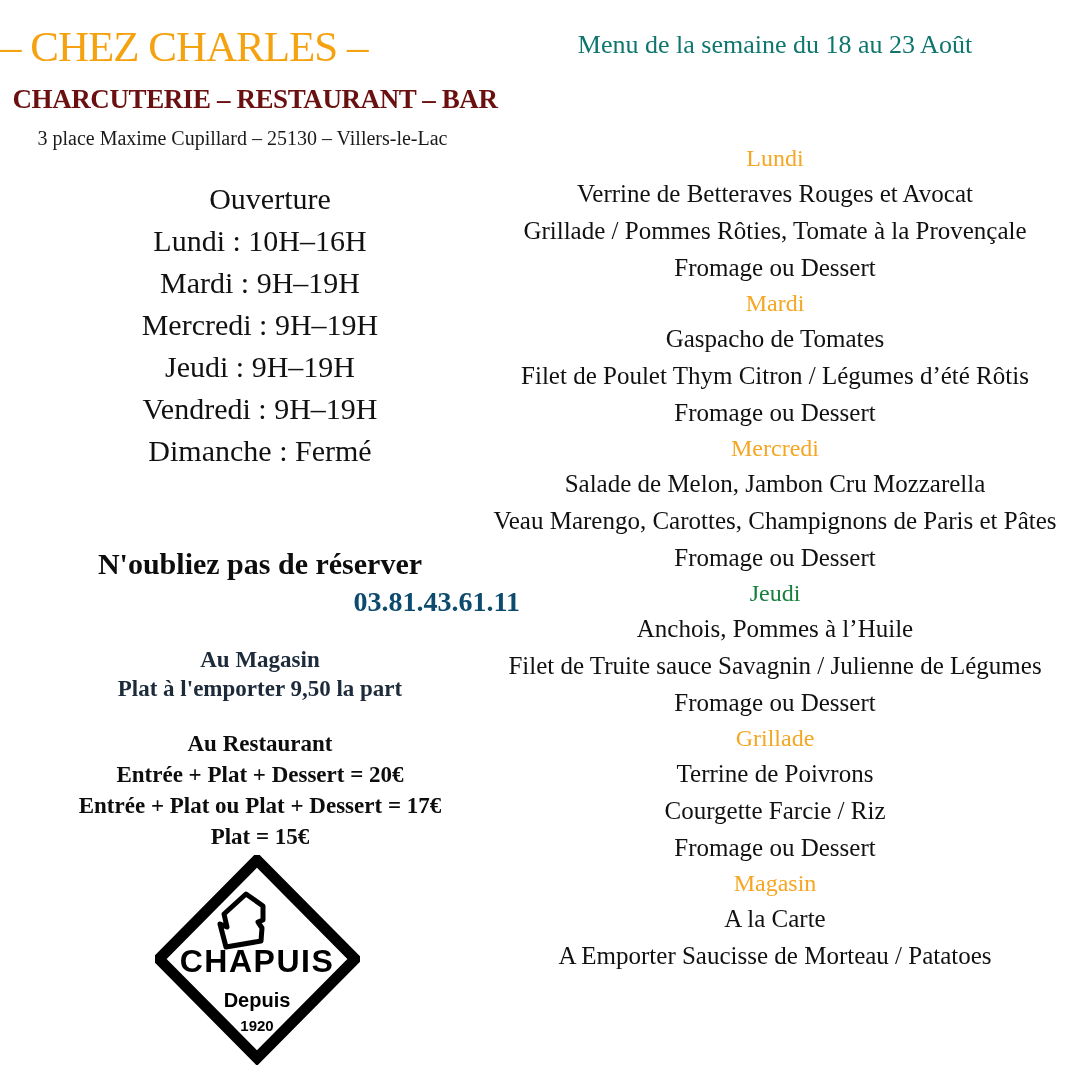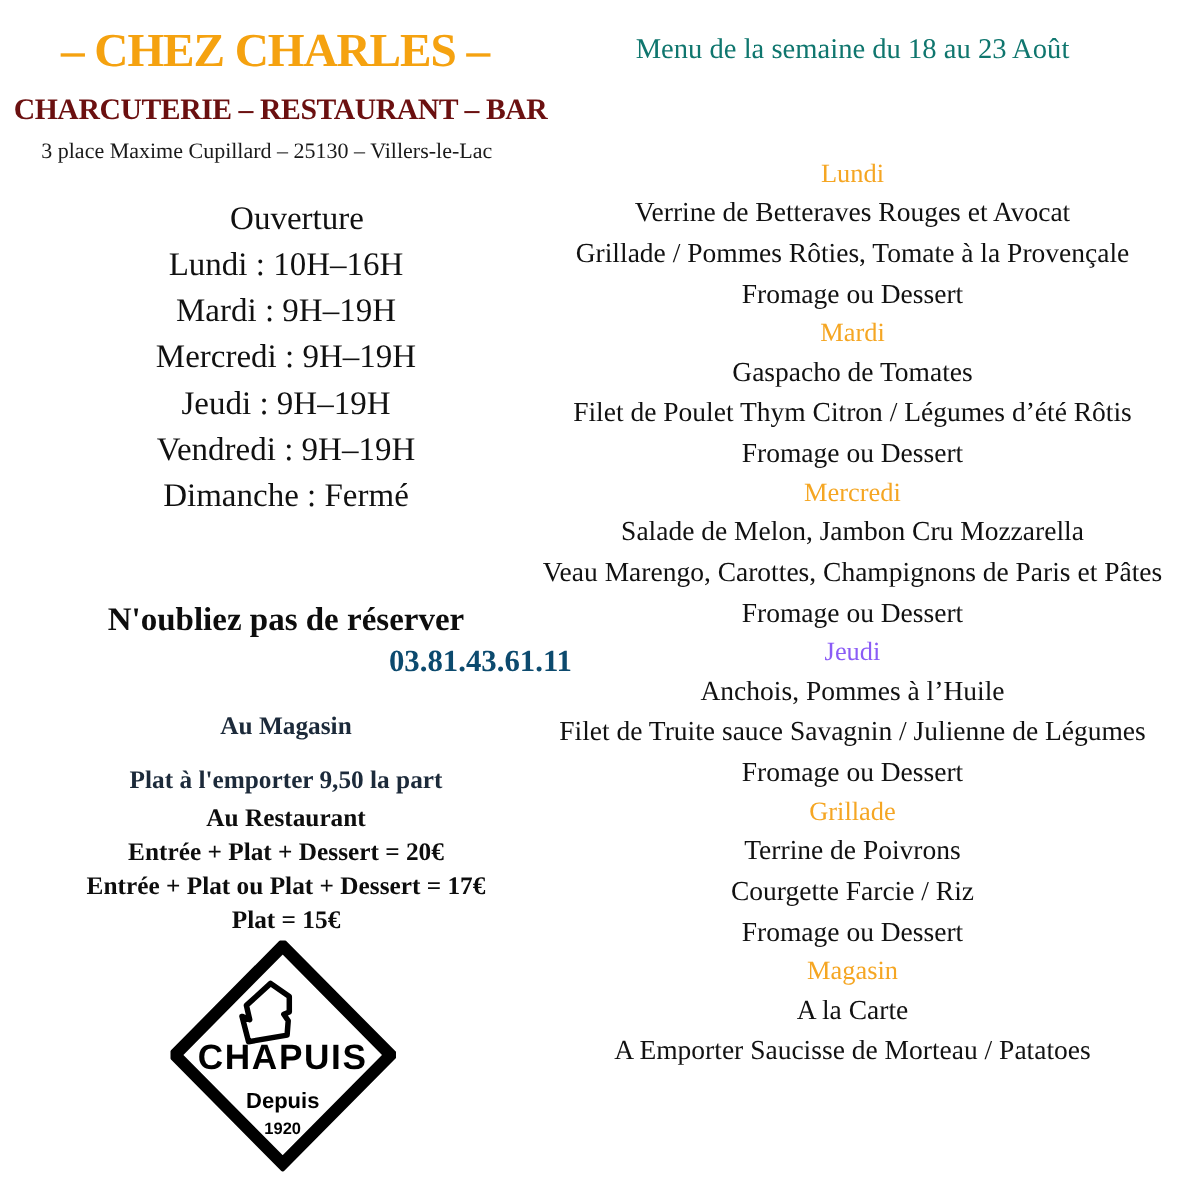--- a/index.html
+++ b/index.html
@@ -29,23 +29,23 @@
     top: 0;
     width: 510px;
     height: 1080px;
   }
 
   .brand-title {
     position: absolute;
     left: 0;
     top: 22px;
     width: 500px;
-    text-align: center;
+    text-align: left;
     font-family: "Liberation Serif", "DejaVu Serif", serif;
-    font-weight: bold;
+    font-weight: normal;
     font-size: 43px;
     letter-spacing: -1px;
     color: #F5A210;
     white-space: nowrap;
   }
 
   .brand-sub {
     position: absolute;
     left: 0;
     top: 84px;
@@ -121,21 +121,20 @@
   .shop-title {
     font-size: 23px;
     font-weight: bold;
     line-height: 29px;
   }
   .shop-line {
     font-size: 23px;
     font-weight: bold;
     line-height: 29px;
     white-space: nowrap;
-    margin-top: 20px;
   }
 
   .resto-block {
     position: absolute;
     left: 0;
     top: 728px;
     width: 520px;
     text-align: center;
     color: #0d0d0d;
   }
@@ -267,21 +266,21 @@
           <div class="day-item">Filet de Poulet Thym Citron / Légumes d’été Rôtis</div>
           <div class="day-item">Fromage ou Dessert</div>
         </div>
         <div class="day-group">
           <div class="day-name" style="color: rgb(245, 166, 35);">Mercredi</div>
           <div class="day-item">Salade de Melon, Jambon Cru Mozzarella</div>
           <div class="day-item">Veau Marengo, Carottes, Champignons de Paris et Pâtes</div>
           <div class="day-item">Fromage ou Dessert</div>
         </div>
         <div class="day-group">
-          <div class="day-name" style="color: #8b5cf6;">Jeudi</div>
+          <div class="day-name" style="color: #15803d;">Jeudi</div>
           <div class="day-item">Anchois, Pommes à l’Huile</div>
           <div class="day-item">Filet de Truite sauce Savagnin / Julienne de Légumes</div>
           <div class="day-item">Fromage ou Dessert</div>
         </div>
         <div class="day-group">
           <div class="day-name" style="color: rgb(245, 166, 35);">Grillade</div>
           <div class="day-item">Terrine de Poivrons</div>
           <div class="day-item">Courgette Farcie / Riz</div>
           <div class="day-item">Fromage ou Dessert</div>
         </div>

